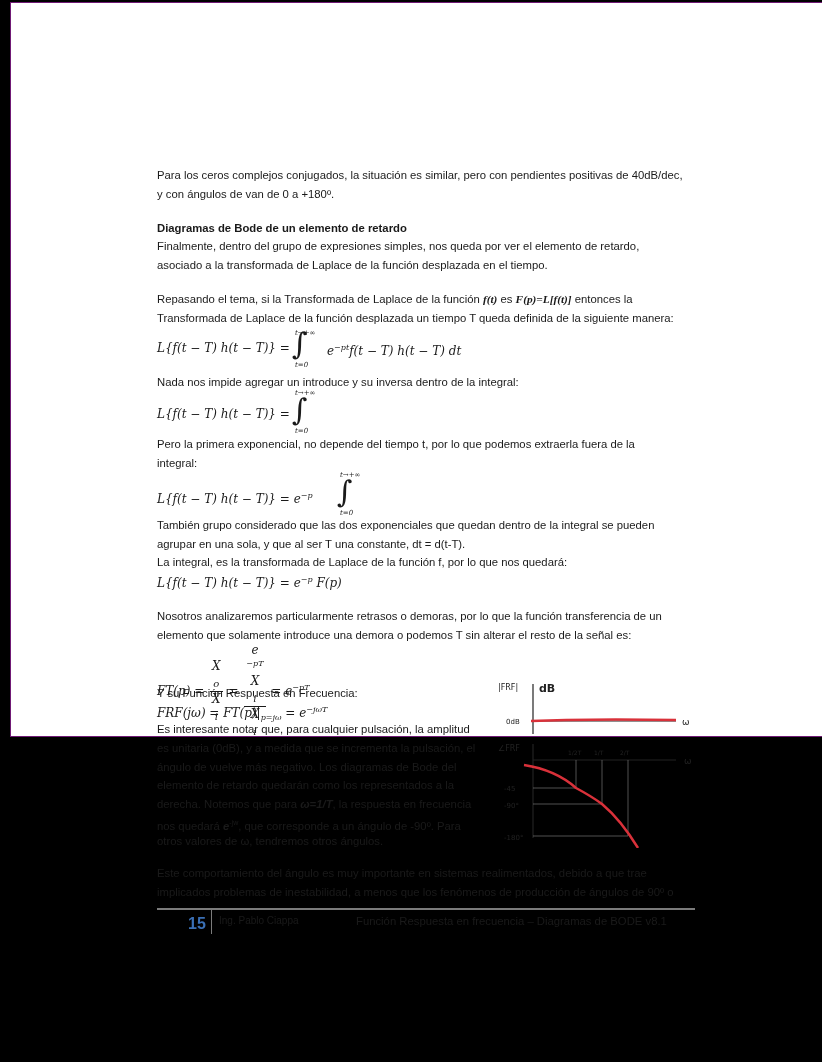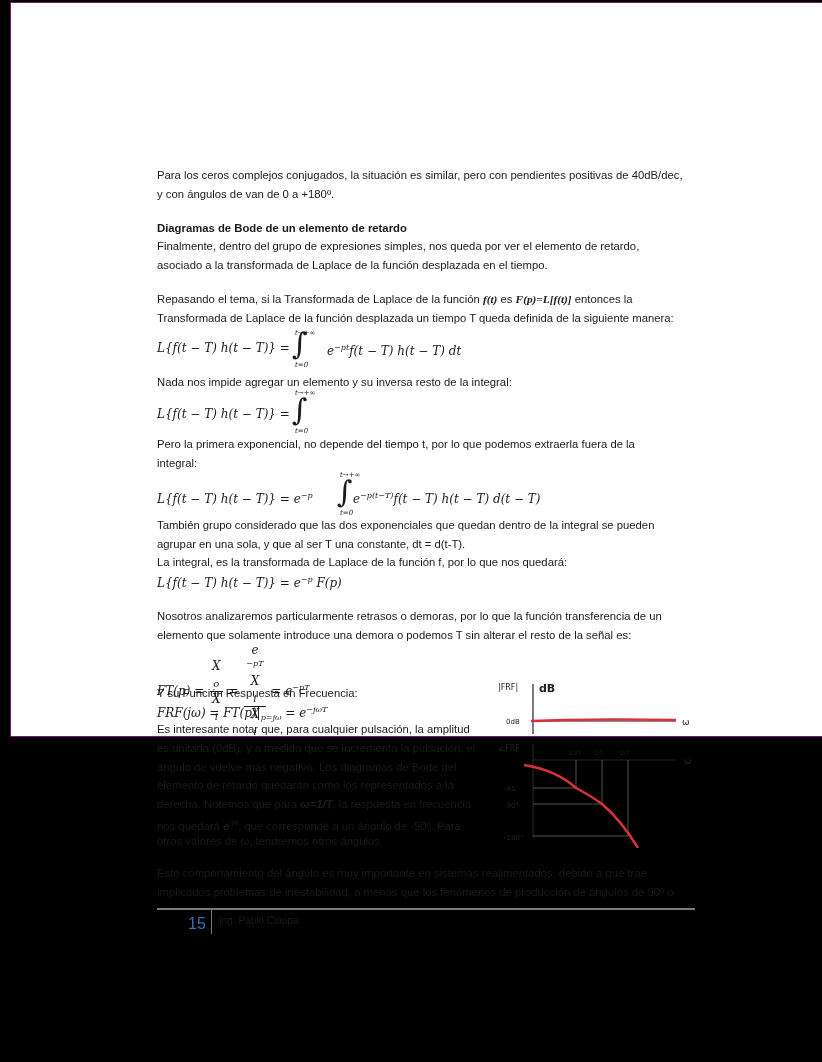--- a/index.html
+++ b/index.html
@@ -12,21 +12,21 @@
   .h { font-weight:bold; }
   .math { font-family:"DejaVu Serif", "Liberation Serif", serif; font-style:italic; font-size:12px; white-space:nowrap; position:absolute; left:0; }
   .int { position:absolute; font-family:"DejaVu Serif", serif; font-size:30px; font-style:normal; line-height:30px; }
   .lim { position:absolute; font-family:"DejaVu Serif", serif; font-style:italic; font-size:7px; line-height:8px; }
   sup { font-size:8px; }
   .frac { display:inline-block; vertical-align:middle; text-align:center; margin:0 2px; }
   .frac span { display:block; line-height:14px; }
   .frac .num { border-bottom:1px solid #1a1a1a; padding:0 2px; }
   .bi { font-weight:bold; font-style:italic; font-family:"Liberation Serif", serif; }
   .footer-line { position:absolute; left:146px; top:905px; width:538px; height:2px; background:#7b7b7b; }
-  .footer-num { position:absolute; left:177px; top:912px; font-size:16px; font-weight:normal; color:#3a6fb5; }
+  .footer-num { position:absolute; left:177px; top:912px; font-size:16px; font-weight:bold; color:#3a6fb5; }
   .footer-bar { position:absolute; left:200px; top:907px; width:1px; height:24px; background:#7b7b7b; }
   .footer-author { position:absolute; left:208px; top:912px; font-size:10px; color:#1a1a1a; }
   .footer-title { position:absolute; left:345px; top:912px; font-size:11.3px; color:#1a1a1a; }
   .sketch { position:absolute; left:485px; top:675px; width:210px; height:170px; }
 </style>
 </head>
 <body>
 
 <div class="page">
   <div class="content">
@@ -44,38 +44,37 @@
     <div class="p" style="top:306px">Transformada de Laplace de la función desplazada un tiempo T queda definida de la siguiente manera:</div>
 
     <div class="math" style="top:334px; width:545px; height:40px">
       <span style="position:absolute; left:0; top:2px">L{f(t − T) h(t − T)} =</span>
       <span class="int" style="left:135px; top:-8px">∫</span>
       <span class="lim" style="left:138px; top:-8px">t→+∞</span>
       <span class="lim" style="left:138px; top:24px">t=0</span>
       <span style="position:absolute; left:170px; top:2px"><span>e</span><sup>−pt</sup><span>f(t − T) h(t − T) dt</span></span>
     </div>
 
-    <div class="p" style="top:370px">Nada nos impide agregar un elemento y su inversa resto de la integral:</div>
+    <div class="p" style="top:370px">Nada nos impide agregar un introduce y su inversa dentro de la integral:</div>
 
     <div class="math" style="top:400px; width:545px; height:40px">
       <span style="position:absolute; left:0; top:2px">L{f(t − T) h(t − T)} =</span>
       <span class="int" style="left:135px; top:-8px">∫</span>
       <span class="lim" style="left:138px; top:-14px">t→+∞</span>
       <span class="lim" style="left:138px; top:24px">t=0</span>
     </div>
 
     <div class="p" style="top:432px">Pero la primera exponencial, no depende del tiempo t, por lo que podemos extraerla fuera de la</div>
     <div class="p" style="top:451px">integral:</div>
 
     <div class="math" style="top:482px; width:545px; height:40px">
       <span style="position:absolute; left:0; top:2px"><span>L{f(t − T) h(t − T)} = e</span><sup>−p</sup></span>
       <span class="int" style="left:180px; top:-8px">∫</span>
       <span class="lim" style="left:183px; top:-14px">t→+∞</span>
       <span class="lim" style="left:183px; top:24px">t=0</span>
-      <span style="position:absolute; left:196px; top:2px"><span>e</span><sup>−p(t−T)</sup><span>f(t − T) h(t − T) d(t − T)</span></span>
     </div>
 
     <div class="p" style="top:513px">También grupo considerado que las dos exponenciales que quedan dentro de la integral se pueden</div>
     <div class="p" style="top:532px">agrupar en una sola, y que al ser T una constante, dt = d(t-T).</div>
     <div class="p" style="top:550px">La integral, es la transformada de Laplace de la función f, por lo que nos quedará:</div>
 
     <div class="math" style="top:568px"><span>L{f(t − T) h(t − T)} = e</span><sup>−p</sup><span> F(p)</span></div>
 
     <div class="p" style="top:604px">Nosotros analizaremos particularmente retrasos o demoras, por lo que la función transferencia de un</div>
     <div class="p" style="top:623px">elemento que solamente introduce una demora o podemos T sin alterar el resto de la señal es:</div>
@@ -132,13 +131,14 @@
       <line x1="37" y1="126" x2="106" y2="126" stroke="#888" stroke-width="0.6"></line>
       <line x1="37" y1="158" x2="132" y2="158" stroke="#888" stroke-width="0.6"></line>
       <path d="M28 87 Q60 92 80 110 Q95 118 106 126 Q125 142 142 170" stroke="#d9313a" stroke-width="2.5" fill="none"></path>
     </g>
   </svg>
 
   <div class="footer-line"></div>
   <div class="footer-num">15</div>
   <div class="footer-bar"></div>
   <div class="footer-author">Ing. Pablo Ciappa</div>
+  <div class="footer-title">Función Respuesta en frecuencia – Diagramas de BODE v8.1</div>
 </div>
 
 </body></html>

